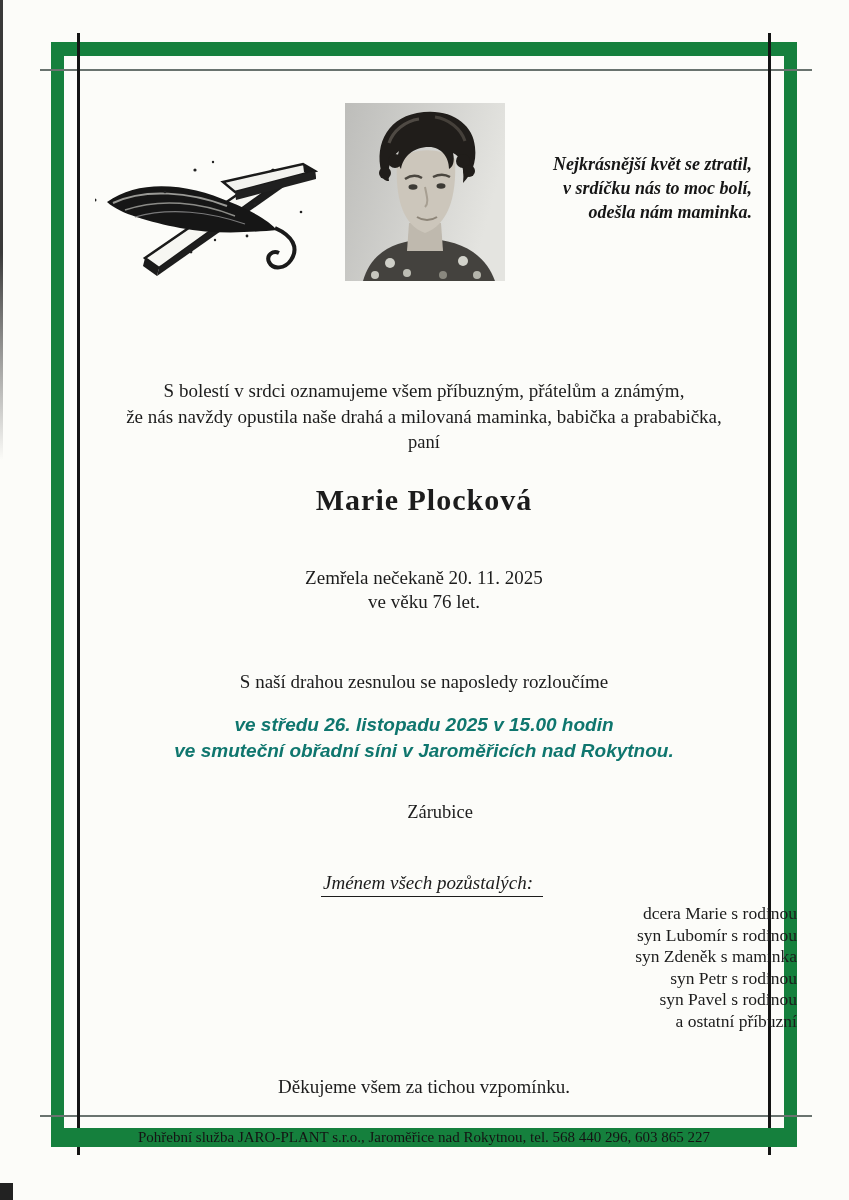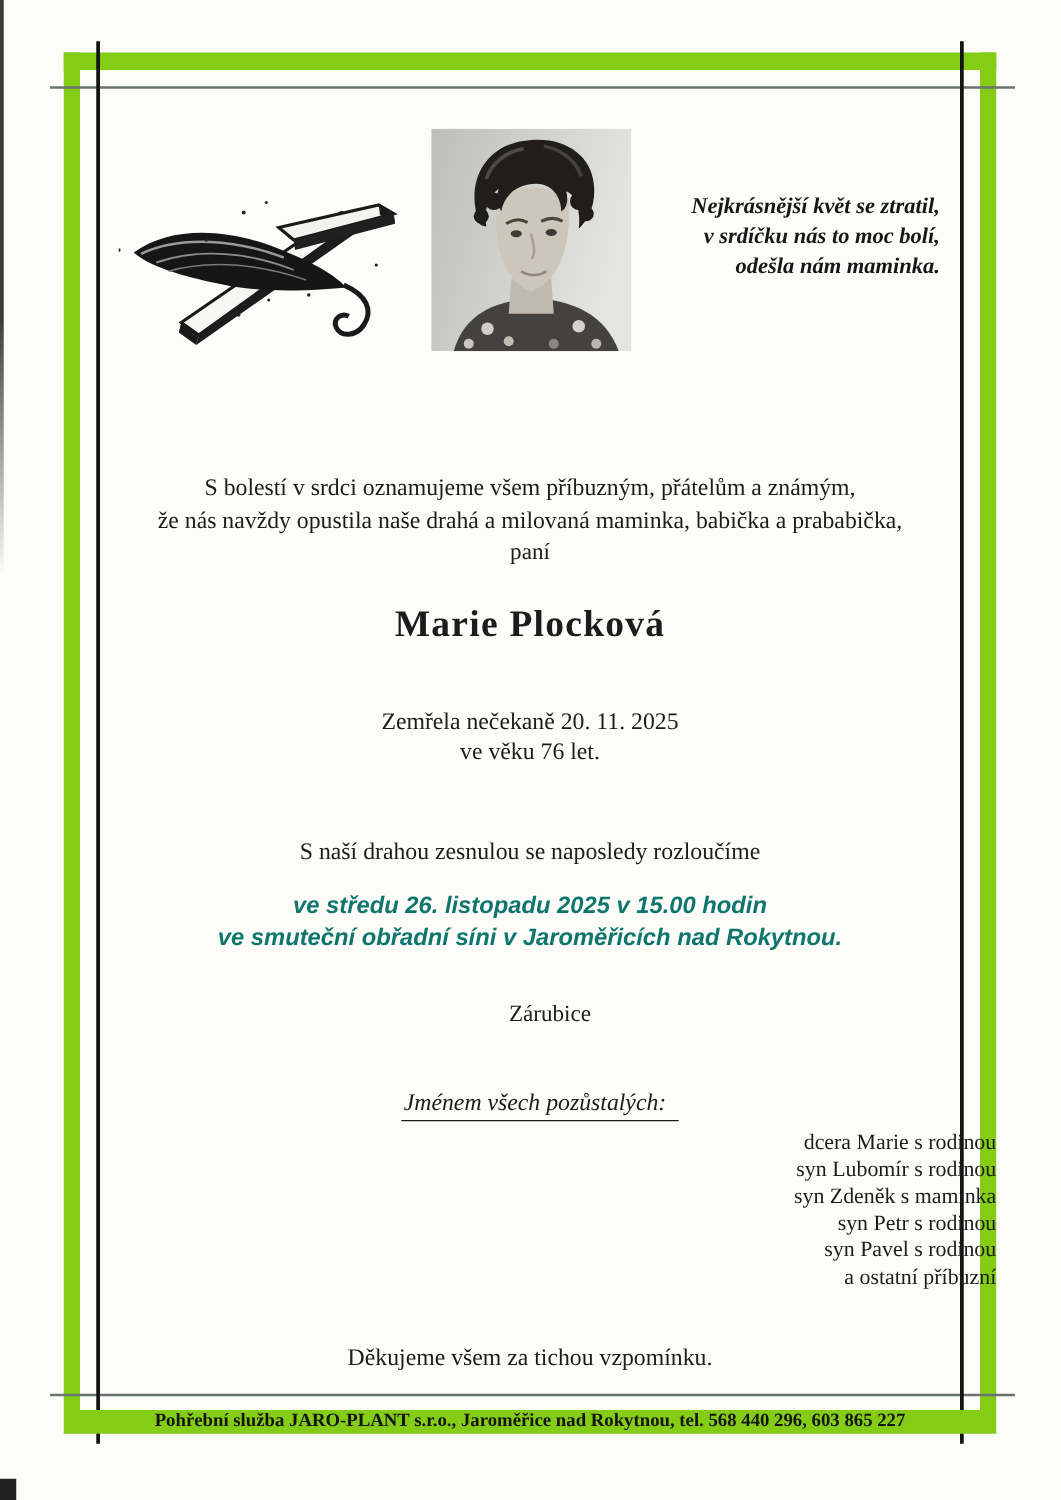--- a/index.html
+++ b/index.html
@@ -4,21 +4,21 @@
 <style>
   html,body{margin:0;padding:0;}
   body{
     width:849px;height:1200px;position:relative;
     background:#fcfcf9;
     font-family:"Liberation Serif", serif;
     color:#1c1c1c;
     overflow:hidden;
   }
   
-  .strip{position:absolute;background:#84cc16;font-weight:bold;}
+  .strip{position:absolute;background:#15803d;}
   .strip-top{left:51px;top:42px;width:746px;height:14px;}
   .strip-left{left:51px;top:42px;width:13px;height:1086px;}
   .strip-right{left:784px;top:42px;width:13px;height:1086px;}
   .strip-bottom{left:51px;top:1128px;width:746px;height:19px;
     display:flex;align-items:center;justify-content:center;}
   .thinline{position:absolute;background:#69736f;height:2px;left:40px;width:772px;}
   .thinline-top{top:69px;}
   .thinline-bottom{top:1115px;}
   .blackline{position:absolute;background:#141414;width:3px;top:33px;height:1122px;}
   .blackline-left{left:77px;}

